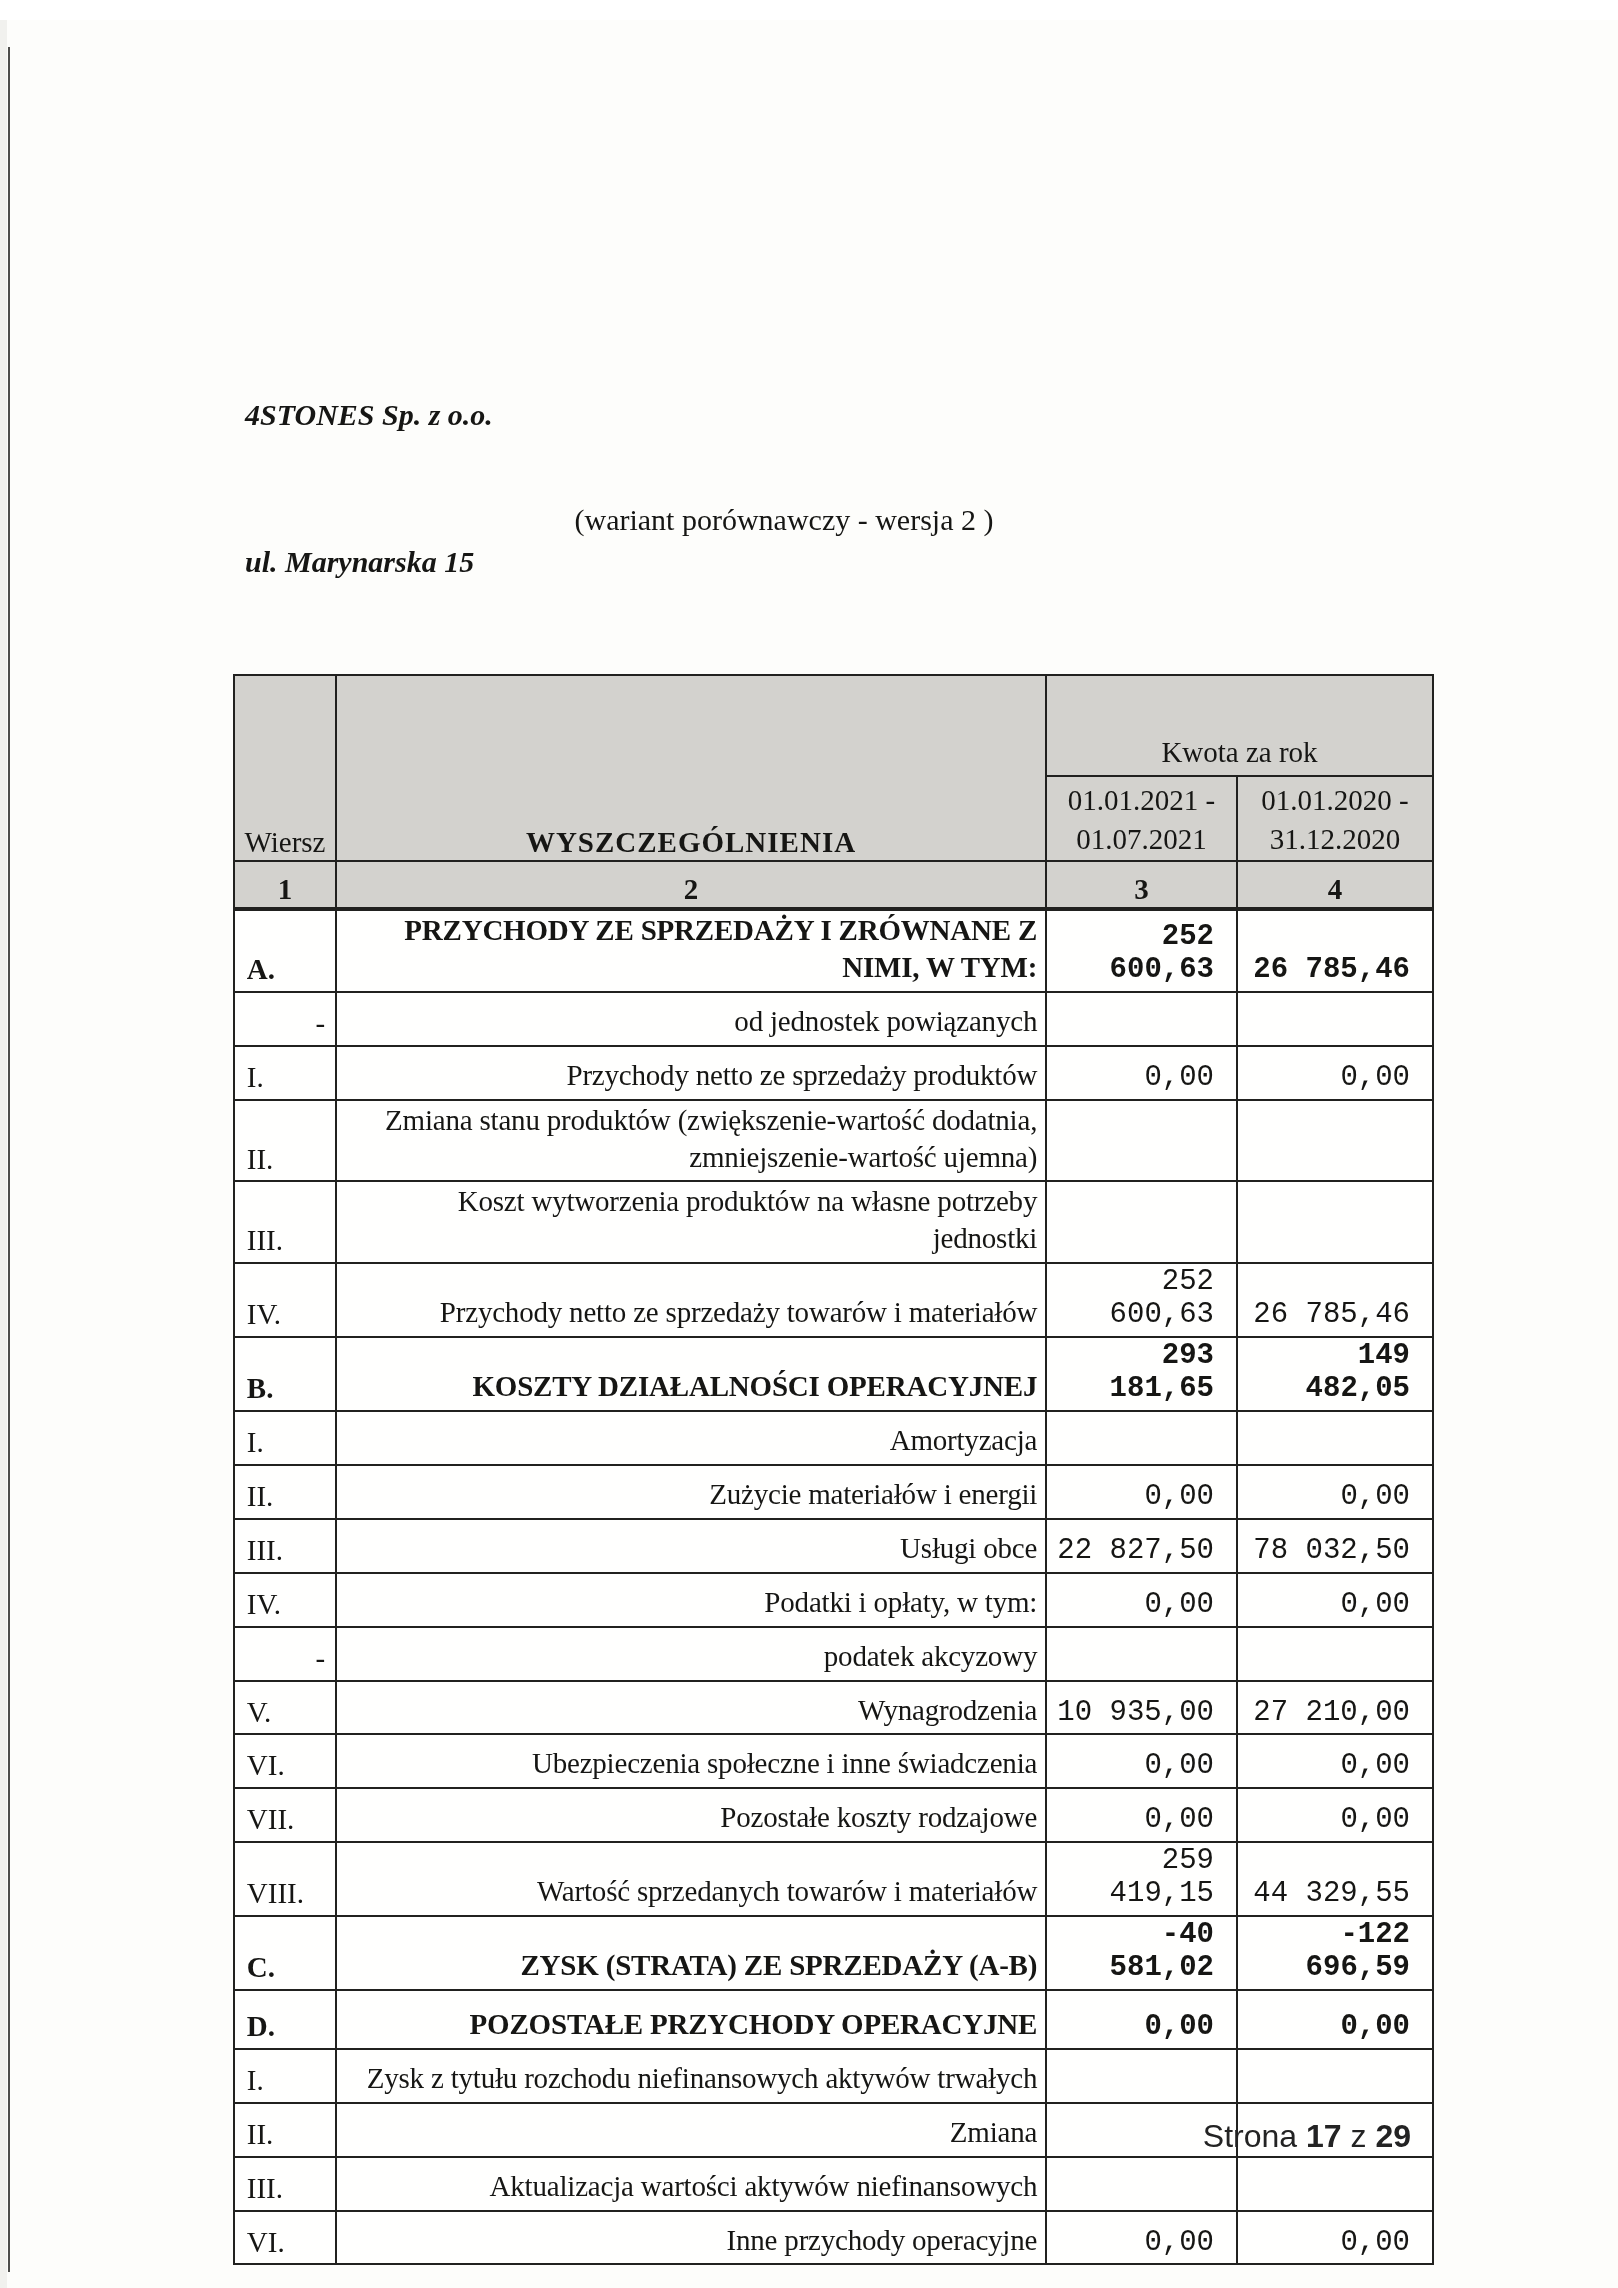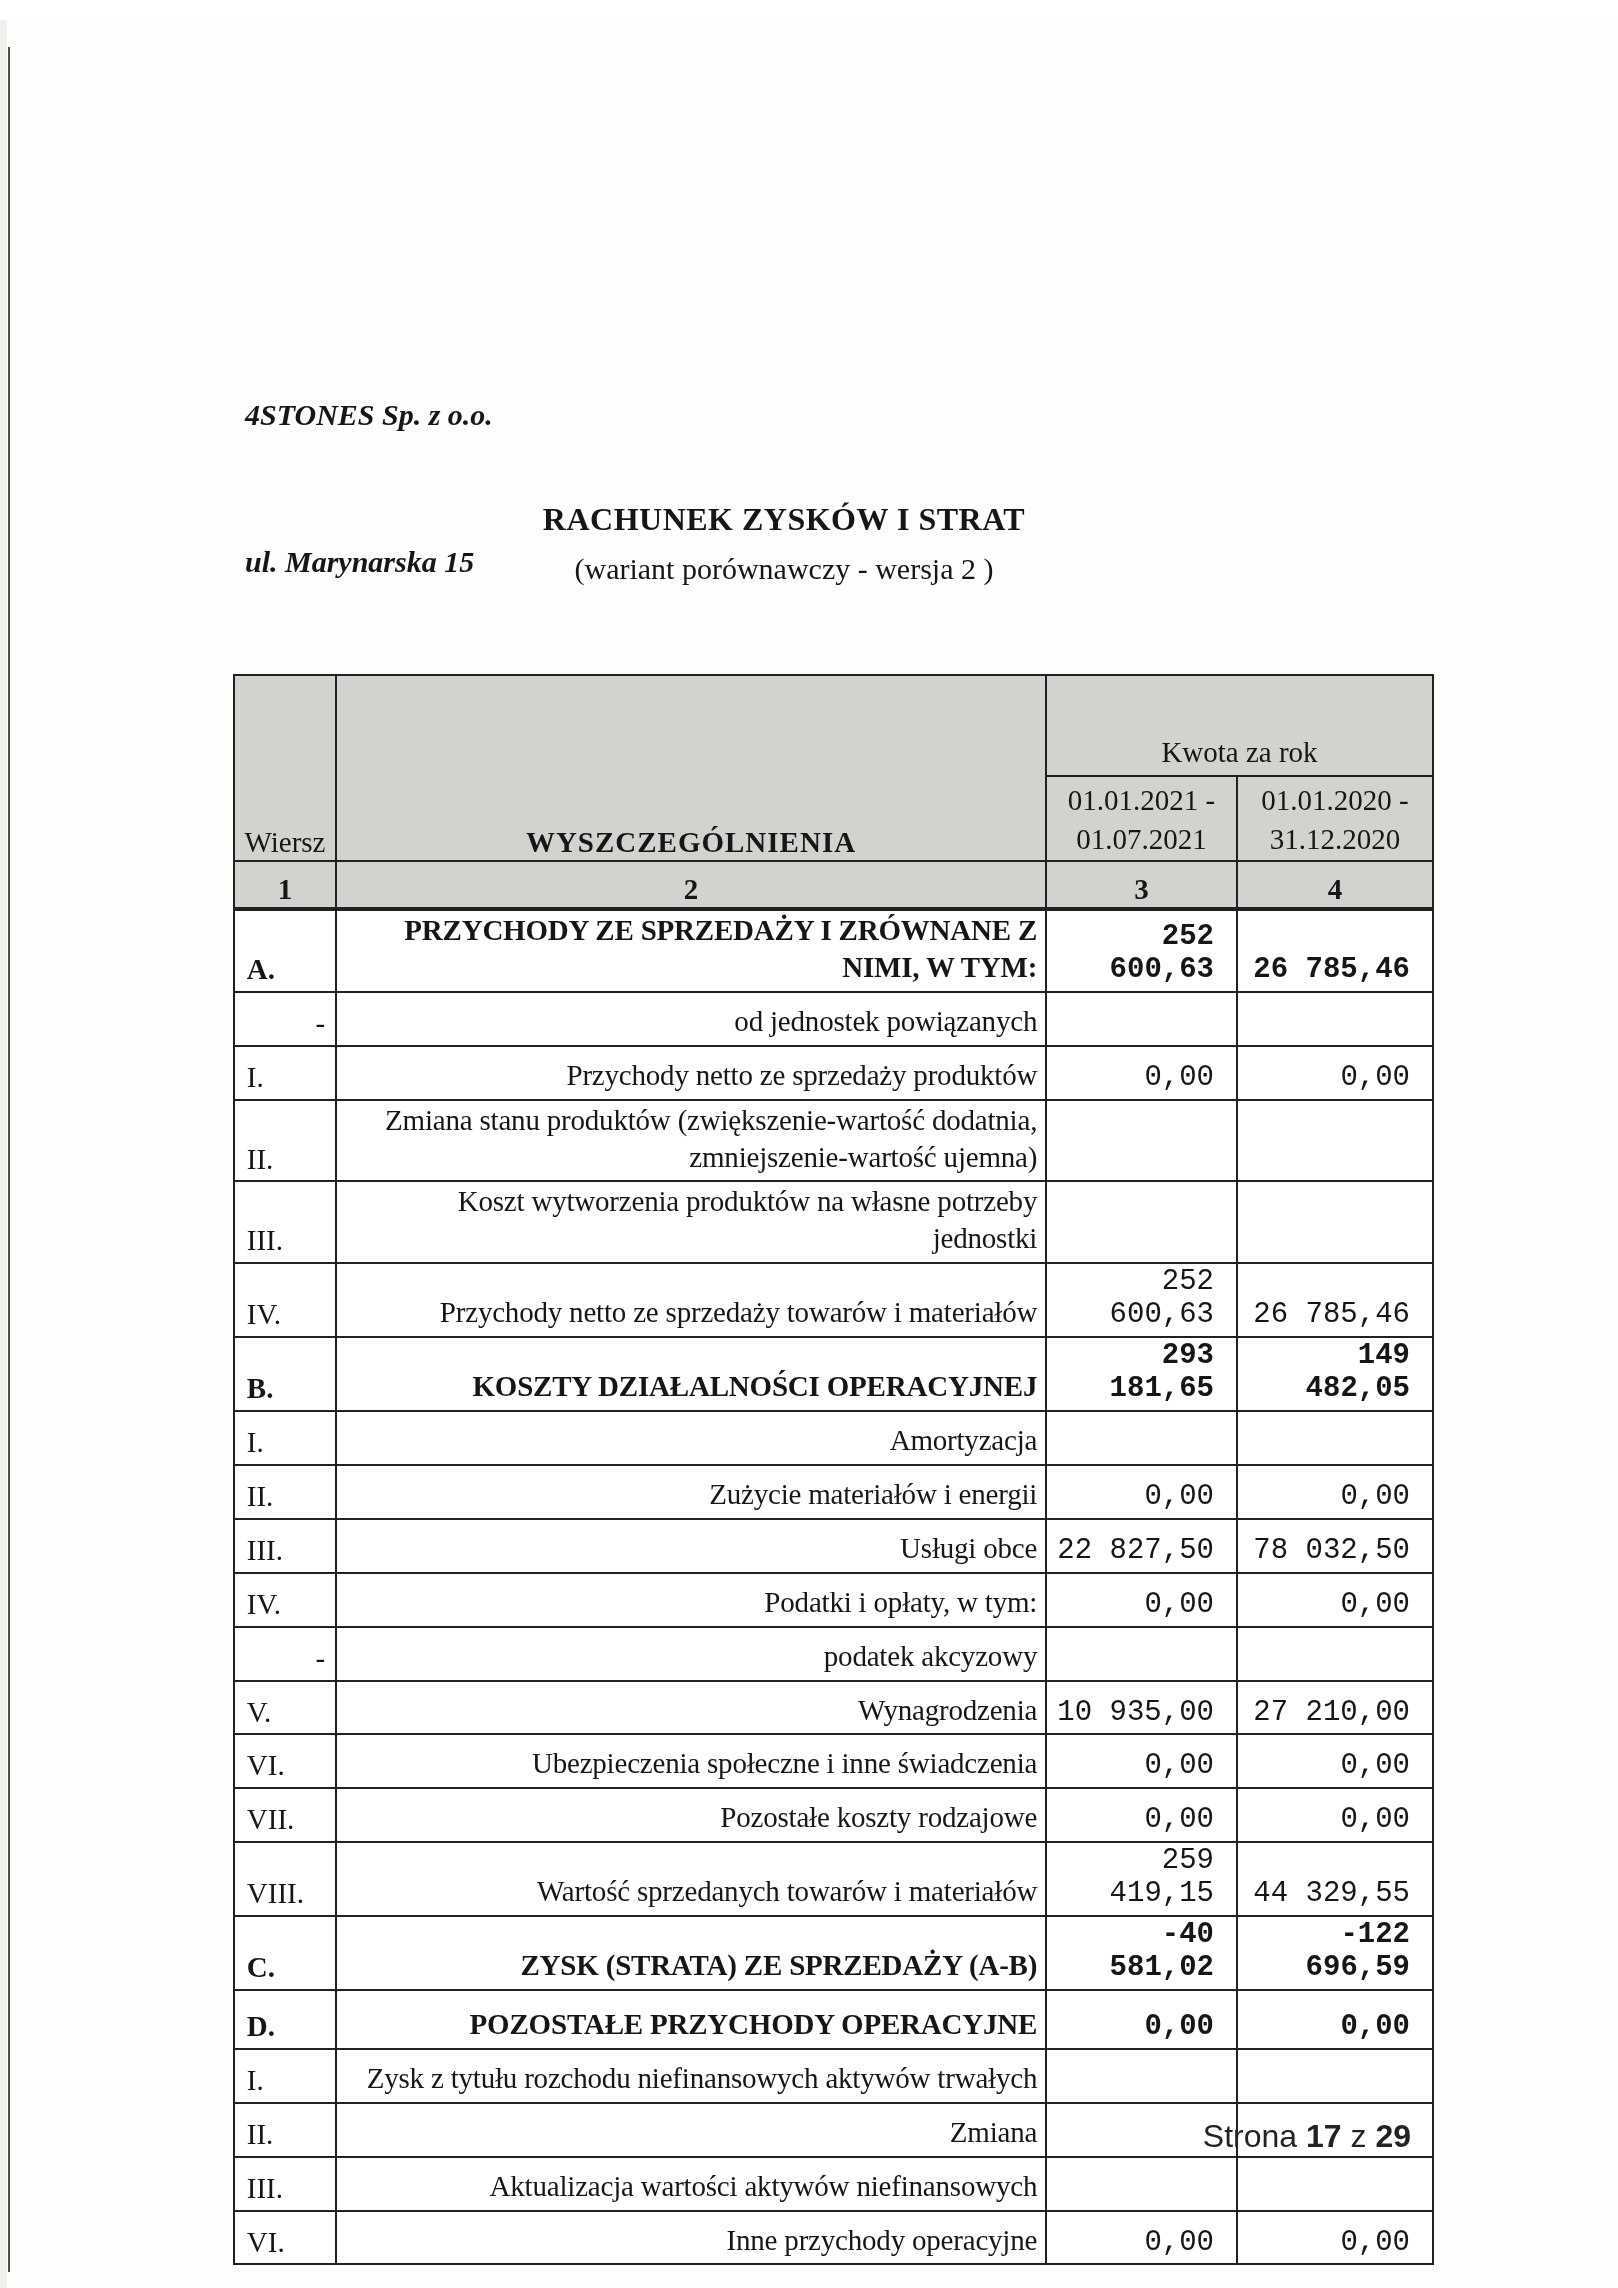--- a/index.html
+++ b/index.html
@@ -78,21 +78,20 @@
   <div class="scan-edge-line"></div>
 
   <div class="company">
     <div>4STONES Sp. z o.o.</div>
     <div>ul. Marynarska 15</div>
     <div>02-674 Warszawa</div>
     <div>Regon 365890005  NIP 521-375-60-78</div>
   </div>
 
   <div class="doc-titles">
-    <div class="doc-title">RACHUNEK ZYSKÓW I STRAT</div>
     <div class="doc-variant">(wariant porównawczy - wersja 2 )</div>
   </div>
 
   <table class="pnl">
     <colgroup>
       <col style="width:102px">
       <col style="width:710px">
       <col style="width:191px">
       <col style="width:196px">
     </colgroup>

